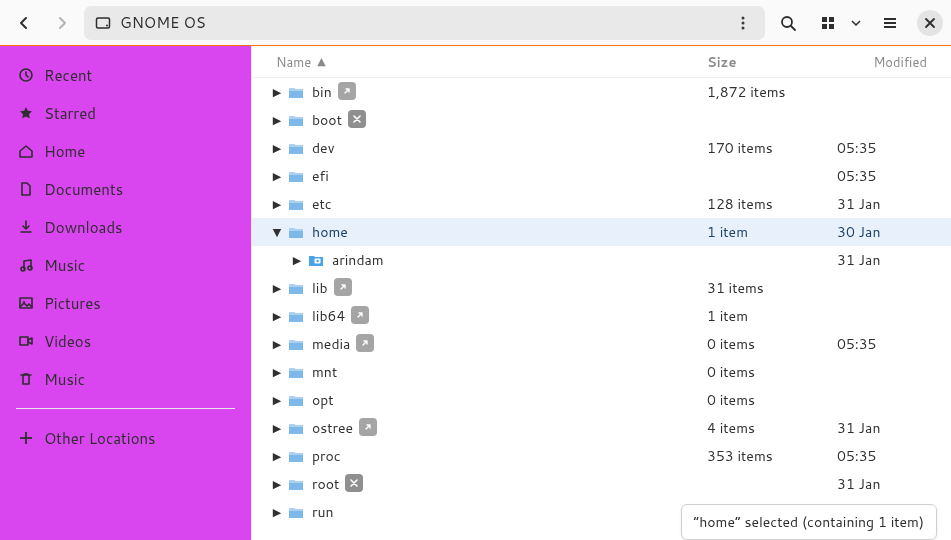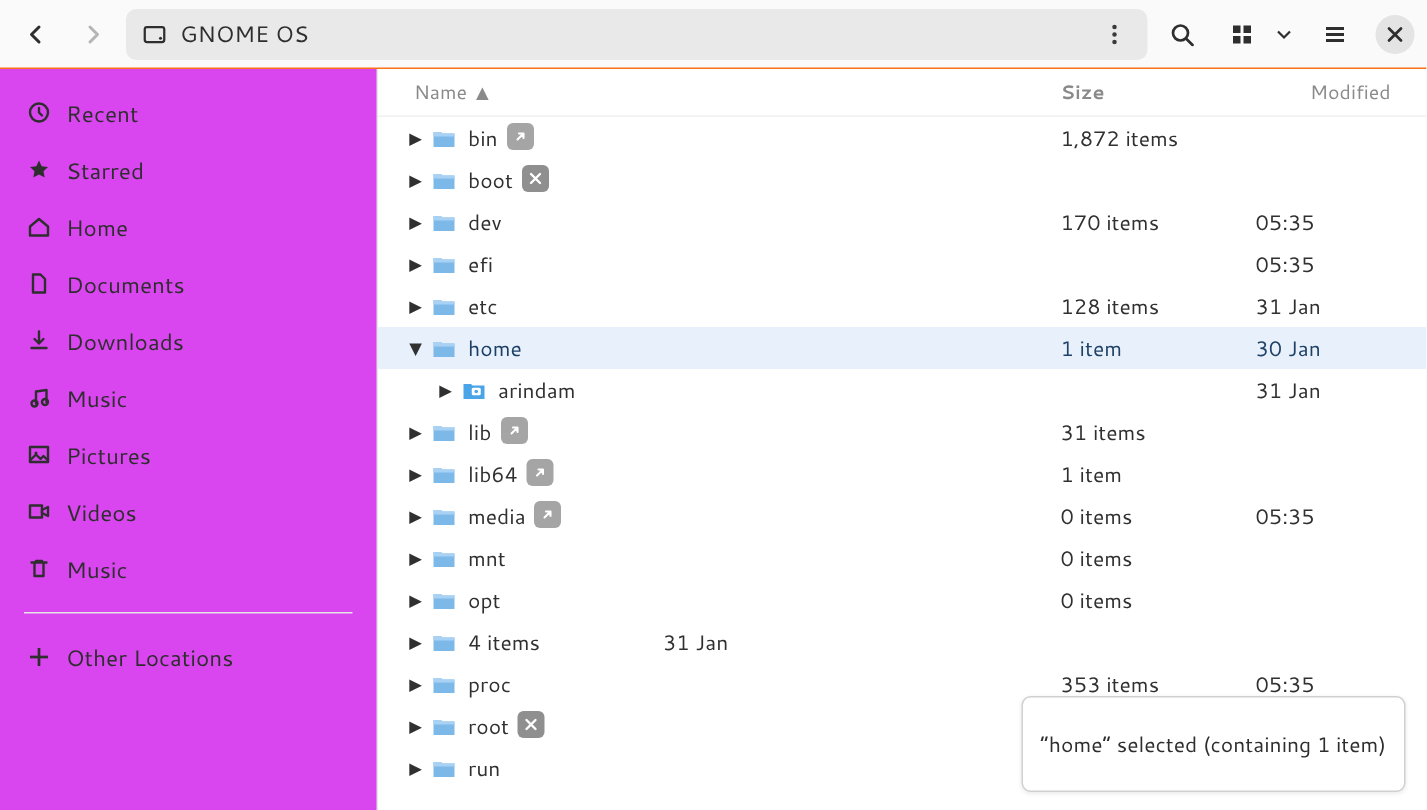--- a/index.html
+++ b/index.html
@@ -132,25 +132,25 @@
   .badge {
     width:18px;height:18px;border-radius:4px;
     display:inline-flex;align-items:center;justify-content:center;
     font-size:11px;color:#fff;font-weight:600;
   }
   .badge-link { background:#a5a5a5;}
   .badge-x { background:#8f8f8f;width:18px;height:18px;}
   
   .statusbar {
     position:absolute;
-    right:14px; bottom:12px;
+    right:14px; bottom:0;
     background:#fff;
     border:1px solid #d0d0d0;
     border-radius:6px;
-    padding:21px 12px;
+    padding:7px 12px;
     font-size:14px;
     color:#2e2e2e;
     box-shadow:0 1px 3px rgba(0,0,0,0.08);
   }
   svg { display:block; }
 </style>
 </head>
 <body>
 
 <div class="headerbar">
@@ -515,20 +515,28 @@
           <span class="mod"></span>
         </div>
         <div class="row">
           <span class="expander">▶</span>
           <span class="fileicon">
             <svg width="16" height="14" viewBox="0 0 16 14">
               <path d="M1 3h5l1 1h8v9H1z" fill="#7db9e8"></path>
               <path d="M1 3h5l1 1h8v2H1z" fill="#a9d1f3"></path>
             </svg>
           </span>
+          <span class="fname">
+            <span>ostree</span>
+            <span class="badge badge-link">
+              <svg width="10" height="10" viewBox="0 0 10 10">
+                <path d="M3 7l4-4M4 3h3v3" stroke="#fff" stroke-width="1.4" fill="none" stroke-linecap="round" stroke-linejoin="round"></path>
+              </svg>
+            </span>
+          </span>
           <span class="size">4 items</span>
           <span class="mod">31 Jan</span>
         </div>
         <div class="row">
           <span class="expander">▶</span>
           <span class="fileicon">
             <svg width="16" height="14" viewBox="0 0 16 14">
               <path d="M1 3h5l1 1h8v9H1z" fill="#7db9e8"></path>
               <path d="M1 3h5l1 1h8v2H1z" fill="#a9d1f3"></path>
             </svg>

